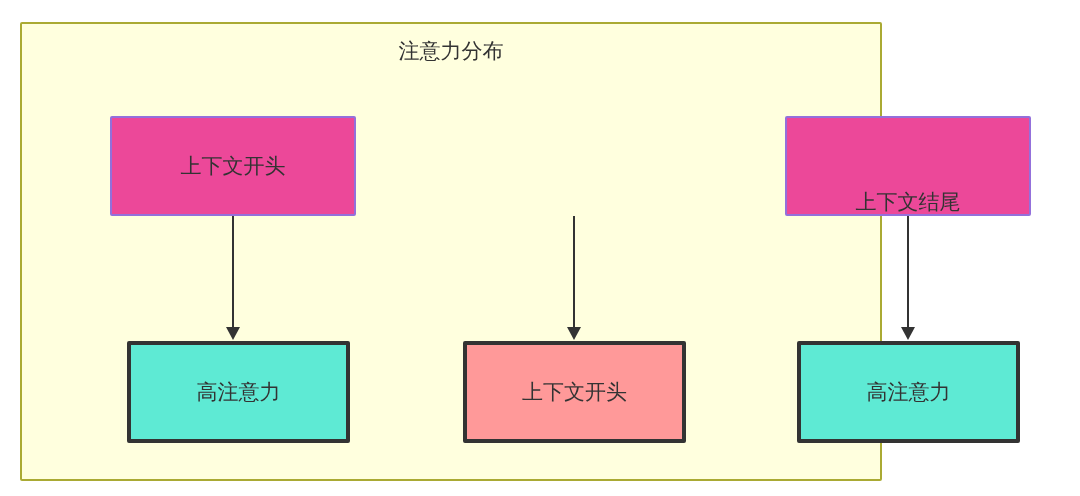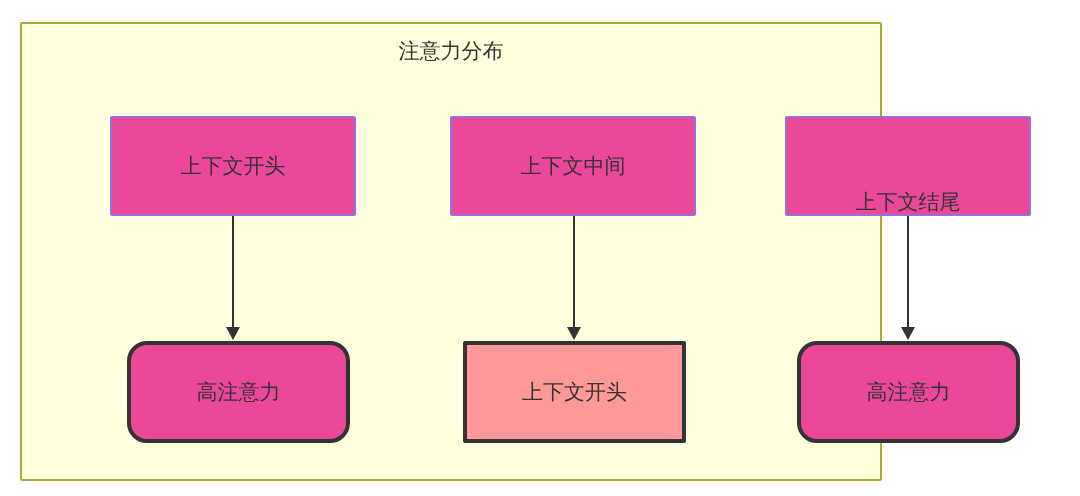--- a/index.html
+++ b/index.html
@@ -68,21 +68,21 @@
   }
 
   .node-bottom {
     width: 223px;
     height: 102px;
     border: 4px solid #333333;
     border-radius: 2px;
     font-size: 21px;
   }
 
-  .fill-green  { background: #ec4899; border-radius: 20px; }
+  .fill-green  { background: #5eead4; }
   .fill-red    { background: #FF9999; }
 
   
   .col-1 { left: 88px;  }
   .col-2 { left: 428px; }
   .col-3 { left: 763px; align-items: flex-end; }
 
   .row-top    { top: 92px; }
 
   .bcol-1 { left: 105px; }
@@ -122,23 +122,20 @@
 <div id="canvas">
 
   <div class="subgraph">
 
     <div class="subgraph-title">注意力分布</div>
 
     <div class="node node-top col-1 row-top">
       <span>上下文开头</span>
     </div>
 
-    <div class="node node-top col-2 row-top">
-      <span>上下文中间</span>
-    </div>
 
     <div class="node node-top col-3 row-top">
       <span>上下文结尾</span>
     </div>
 
     <div class="edge edge-1"></div>
     <div class="arrowhead arrow-1"></div>
 
     <div class="edge edge-2"></div>
     <div class="arrowhead arrow-2"></div>

